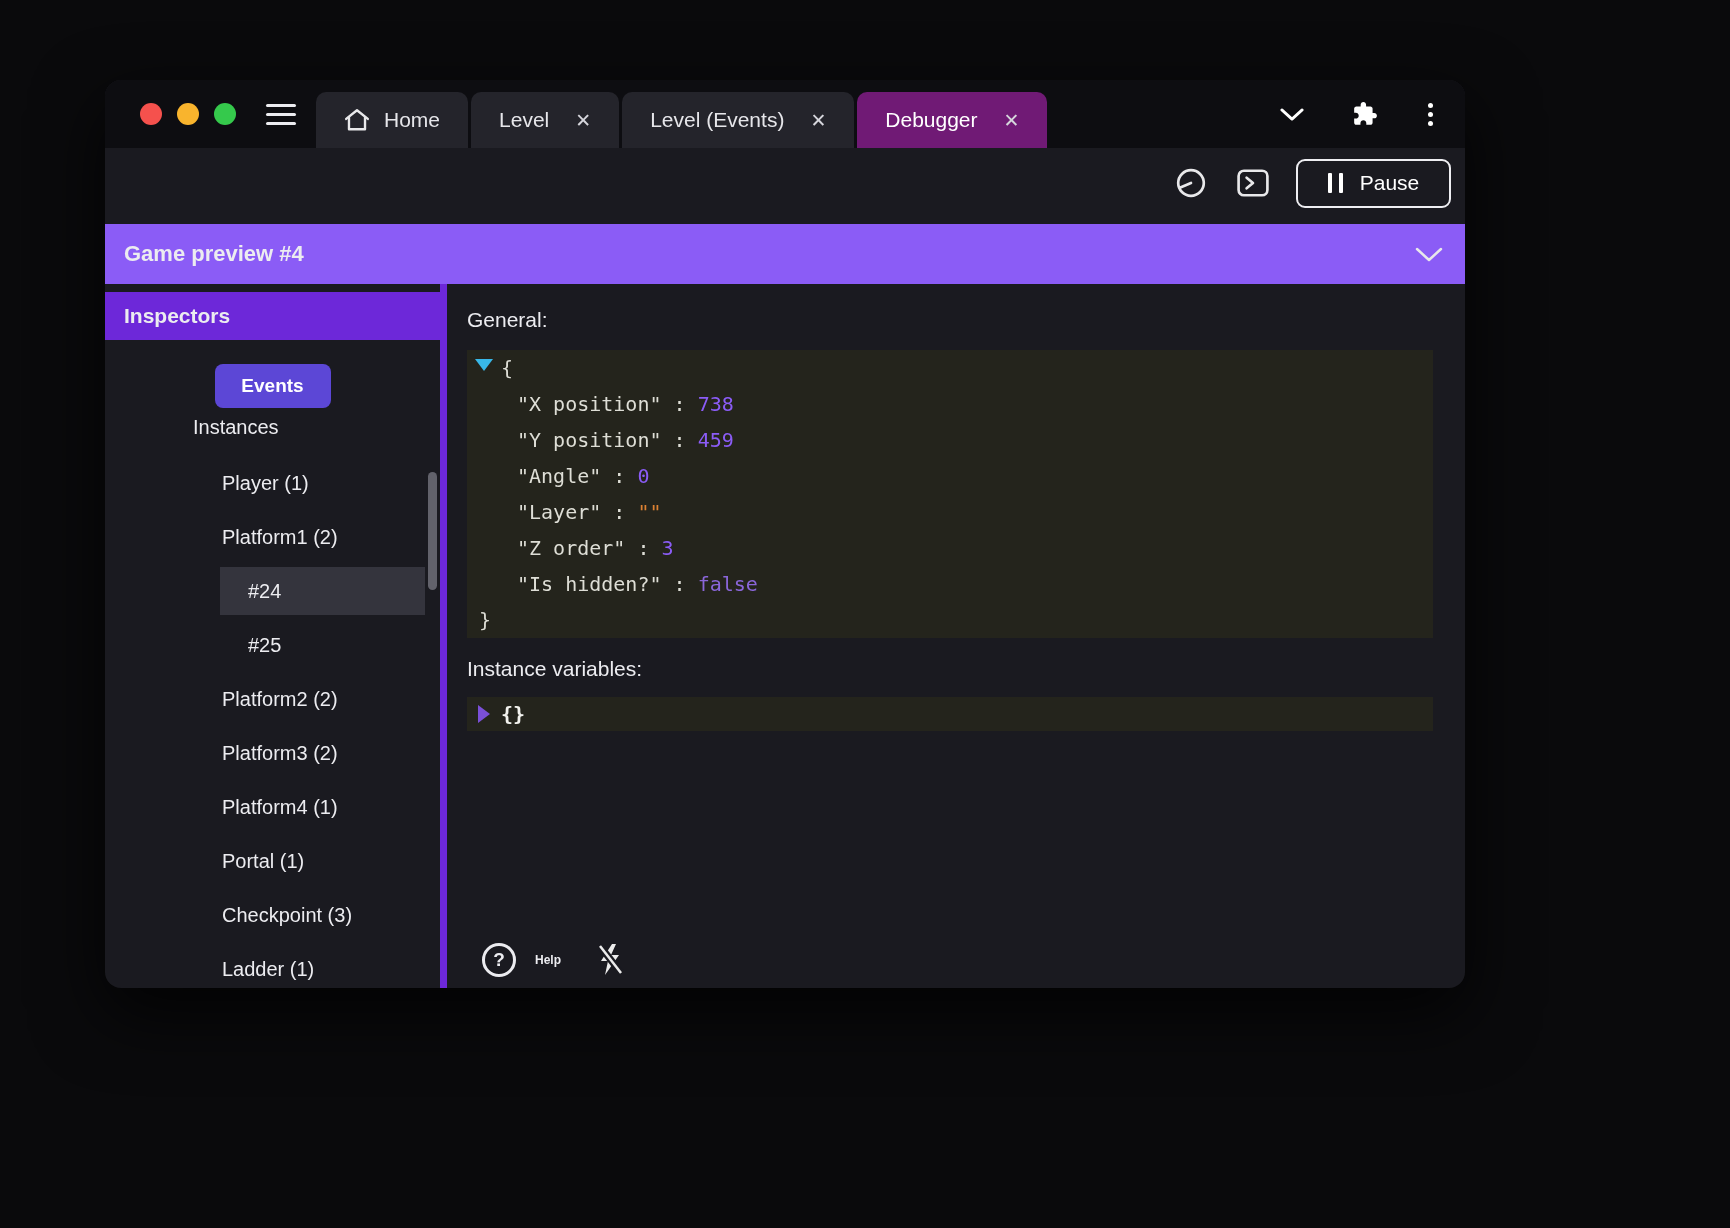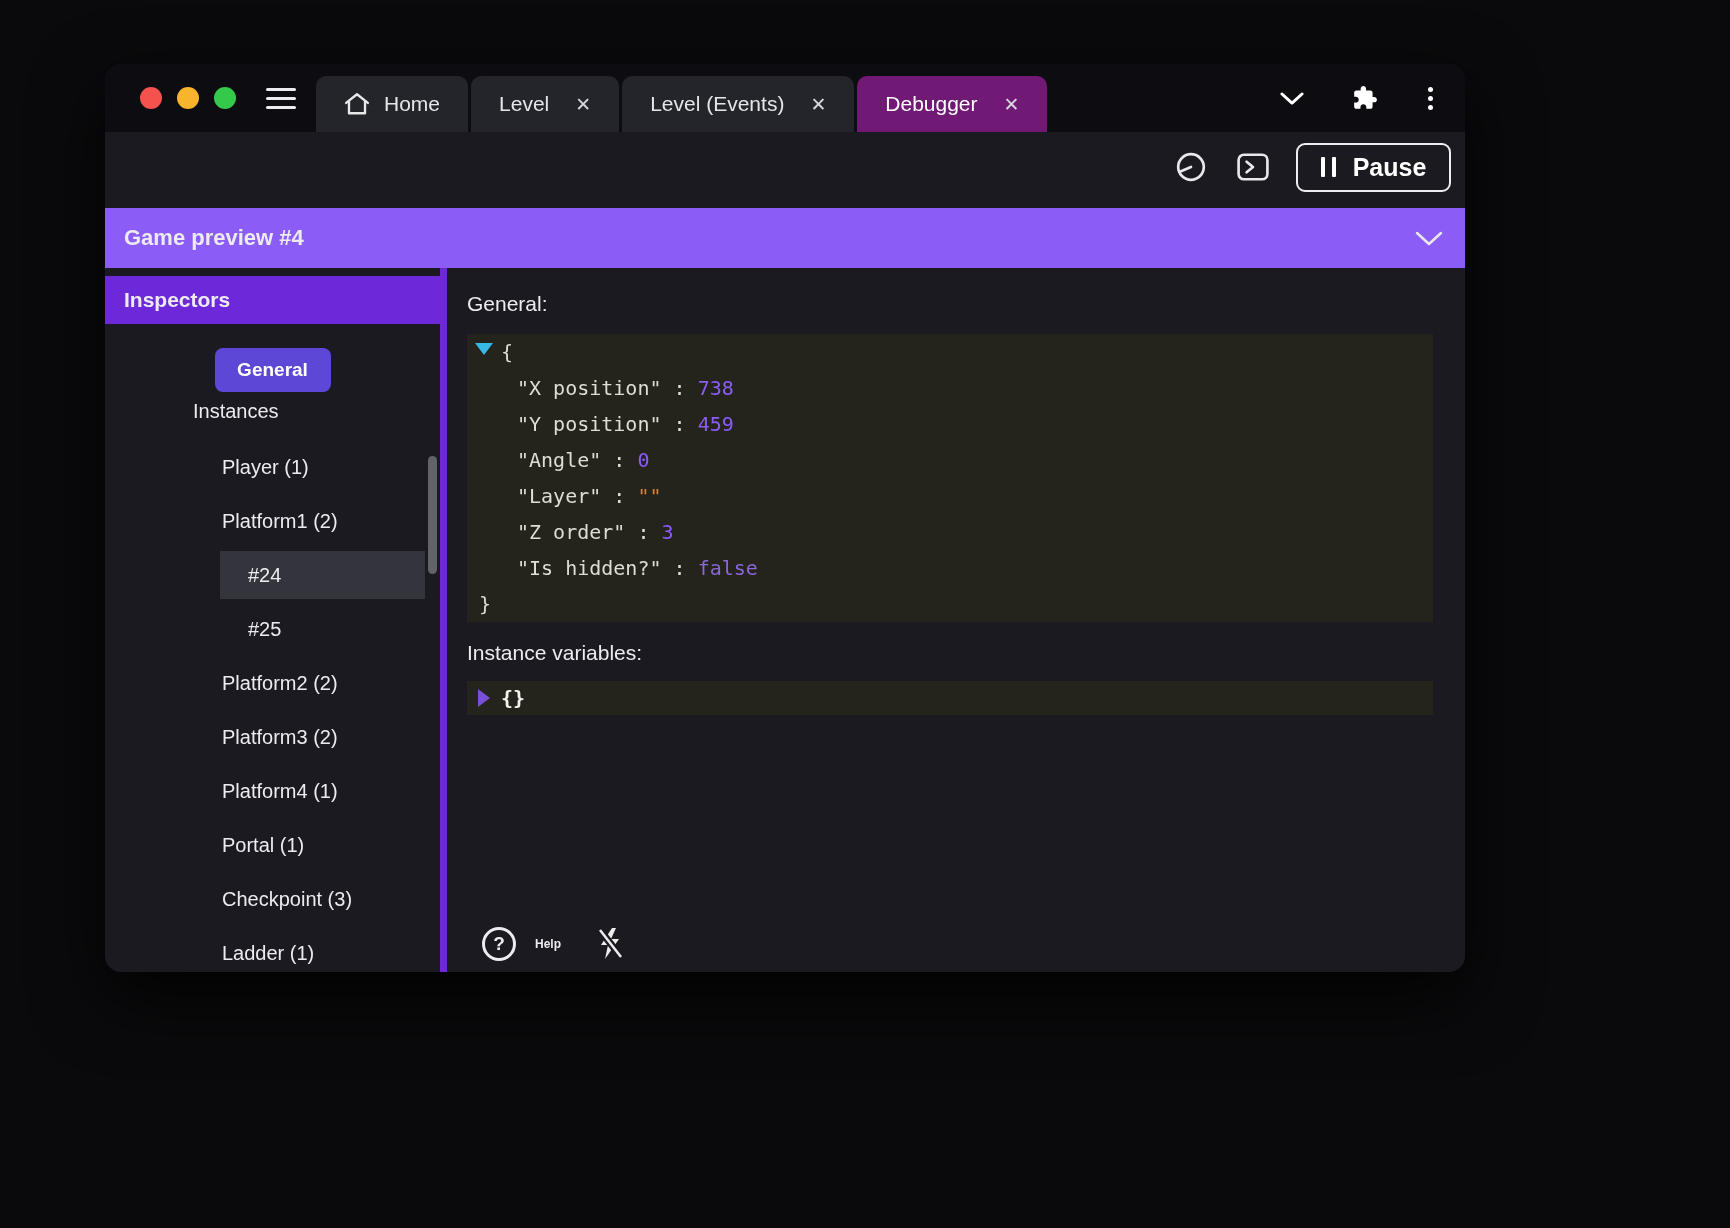--- a/index.html
+++ b/index.html
@@ -1,18 +1,18 @@
 <!DOCTYPE html>
 <html><head>
 <meta charset="utf-8">
 <style>
   html,body{margin:0;padding:0;background:#0a0a0c;width:1730px;height:1228px;overflow:hidden;}
   *{box-sizing:border-box;}
   .window{
-    position:absolute;left:105px;top:64px;width:1360px;height:908px;
+    position:absolute;left:105px;top:80px;width:1360px;height:908px;
     background:#1a1a20;border-radius:16px;overflow:hidden;
     box-shadow:0 25px 70px rgba(0,0,0,.8);
     font-family:"Liberation Sans",sans-serif;color:#ececf0;
     display:flex;flex-direction:column;
   }
   
   .tabstrip{height:68px;background:#0d0d11;display:flex;align-items:center;flex-shrink:0;}
   .traffic{display:flex;gap:15px;padding-left:35px;align-items:center;}
   .tl{width:22px;height:22px;border-radius:50%;cursor:pointer;}
   .tl.red{background:#f5514d}.tl.yellow{background:#f9b42d}.tl.green{background:#35c94c}
@@ -25,21 +25,21 @@
   .tab .close{font-size:19px;margin-left:12px;color:#d6d6dc;cursor:pointer;}
   .tabstrip-right{margin-left:auto;display:flex;align-items:center;gap:48px;padding-right:30px;}
   .tr-icon{display:flex;align-items:center;cursor:pointer;}
   .kebab{display:flex;flex-direction:column;gap:4px;cursor:pointer;padding:2px;}
   .kebab i{width:5px;height:5px;border-radius:50%;background:#fff;display:block;}
   
   .toolbar{height:70px;display:flex;align-items:center;justify-content:flex-end;gap:24px;padding-right:14px;flex-shrink:0;}
   .ticon{display:flex;align-items:center;justify-content:center;width:38px;height:38px;cursor:pointer;}
   .pause-btn{display:flex;align-items:center;justify-content:center;gap:17px;width:155px;height:49px;
     border:2px solid #eeeef2;border-radius:9px;background:transparent;color:#fff;
-    font-size:25px;font-weight:700;font-family:inherit;cursor:pointer;}
+    font-size:21px;font-weight:400;font-family:inherit;cursor:pointer;}
   .pause-bars{display:flex;gap:7px;}
   .pause-bars i{width:4px;height:20px;background:#fff;display:block;border-radius:1px;}
   
   .previewbar{height:60px;margin-top:6px;background:#8b5cf6;display:flex;align-items:center;
     padding:0 22px 0 19px;flex-shrink:0;cursor:pointer;}
   .preview-title{font-size:22px;font-weight:600;}
   .previewbar .chev{margin-left:auto;display:flex;}
   
   .content{flex:1;display:flex;min-height:0;position:relative;}
   .sidebar{width:335px;flex-shrink:0;position:relative;}
@@ -165,21 +165,21 @@
       </svg>
     </span>
   </div>
 
   <div class="content">
 
     <div class="sidebar">
       <div class="side-header">
         <span>Inspectors</span>
       </div>
-      <button class="refresh">General</button>
+      <button class="refresh">Events</button>
       <div class="instances">Instances</div>
       <div class="tree">
         <div class="tree-item lvl1">
             <span>Player (1)</span>
           </div>
         <div class="tree-item lvl1">
             <span>Platform1 (2)</span>
           </div>
         <div class="tree-item lvl2 sel">
             <span>#24</span>

